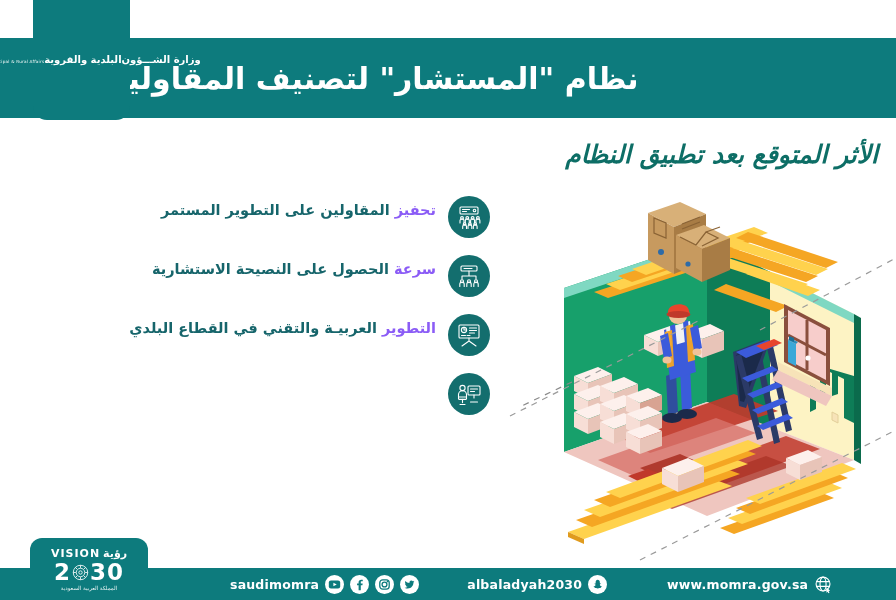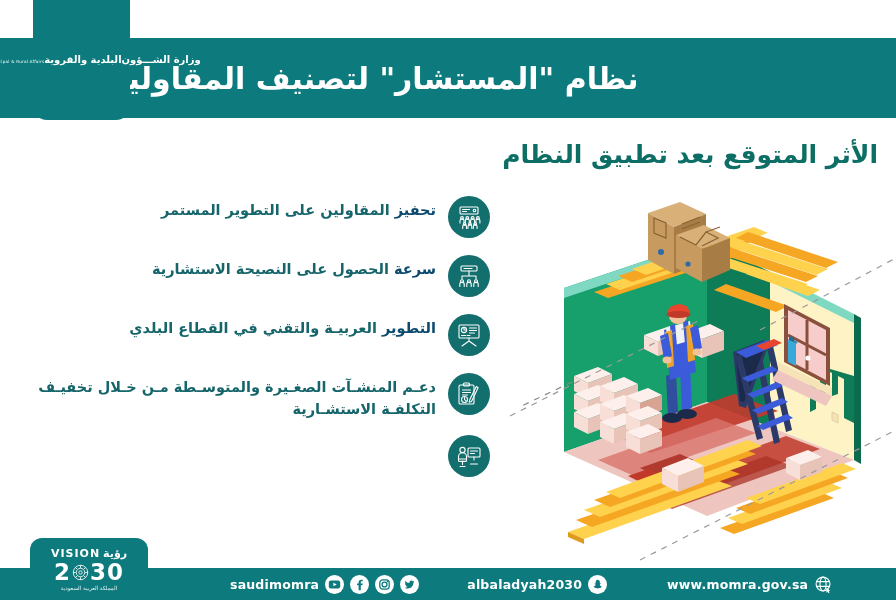--- a/index.html
+++ b/index.html
@@ -79,20 +79,21 @@
   .subtitle {
     position: absolute;
     right: 18px;
     top: 140px;
     color: #0d6e66;
     font-size: 25px;
     font-weight: bold;
     direction: rtl;
     text-align: right;
     white-space: nowrap;
+    font-style: italic;
   }
 
   
   .bullet-list {
     position: absolute;
     right: 406px;
     top: 196px;
     width: 470px;
   }
 
@@ -122,21 +123,21 @@
   .bullet-text {
     flex: 1 1 auto;
     direction: rtl;
     text-align: right;
     color: #16656b;
     font-size: 14.5px;
     font-weight: bold;
     line-height: 22px;
     padding-top: 3px;
   }
-  .bullet-text .hl { color: #0c4a6e; }
+  .bullet-text .hl { color: #8b5cf6; }
 
   .r1 .bullet-text, .r2 .bullet-text, .r3 .bullet-text { white-space: nowrap; }
   .r4 .bullet-text, .r5 .bullet-text, .r6 .bullet-text { letter-spacing: .3px; }
 
   
   .illustration {
     position: absolute;
     left: 520px;
     top: 180px;
     width: 376px;
@@ -357,35 +358,20 @@
         <path d="M5.5 13.5h4M11 13.5h3"></path>
         <path d="M13 16v3M13 19L6 24M13 19l7 5"></path>
       </svg>
     </div>
     <div class="bullet-text">
       <span class="hl">التطوير</span><span> العربيـة والتقني في القطاع البلدي</span>
     </div>
   </div>
 
 
-  <div class="bullet-row r5">
-    <div class="bullet-icon">
-      <svg viewBox="0 0 26 26" fill="none" stroke="#ffffff" stroke-width="1.1" stroke-linecap="round" stroke-linejoin="round">
-        <rect x="3" y="4" width="15" height="19" rx="1.3"></rect>
-        <rect x="7.5" y="2" width="6" height="3" rx="1"></rect>
-        <path d="M6.5 9h8M6.5 11.5h8M6.5 14h5"></path>
-        <circle cx="8.5" cy="18.5" r="3"></circle>
-        <path d="M8.5 16.6v2l1.4 1"></path>
-        <path d="M20.3 5.5l1.8 1.2-6.6 13.8-2.2.8.3-2.3z"></path>
-      </svg>
-    </div>
-    <div class="bullet-text">
-      <span class="hl"></span><span>دعـم المنشـآت الصغـيرة والمتوسـطة مـن خـلال تخفيـف التكلفـة الاستشـارية</span>
-    </div>
-  </div>
 
   <div class="bullet-row r6">
     <div class="bullet-icon">
       <svg viewBox="0 0 26 26" fill="none" stroke="#ffffff" stroke-width="1.1" stroke-linecap="round" stroke-linejoin="round">
         <rect x="12" y="5" width="12" height="9" rx="1"></rect>
         <path d="M14.5 8h7M14.5 10.5h4"></path>
         <path d="M18 14v3M14.5 21h7"></path>
         <circle cx="6.5" cy="7" r="2.6"></circle>
         <path d="M2.5 16v-2.4a4 4 0 018 0V16"></path>
         <rect x="2.5" y="16" width="8" height="2.4" rx=".6"></rect>

